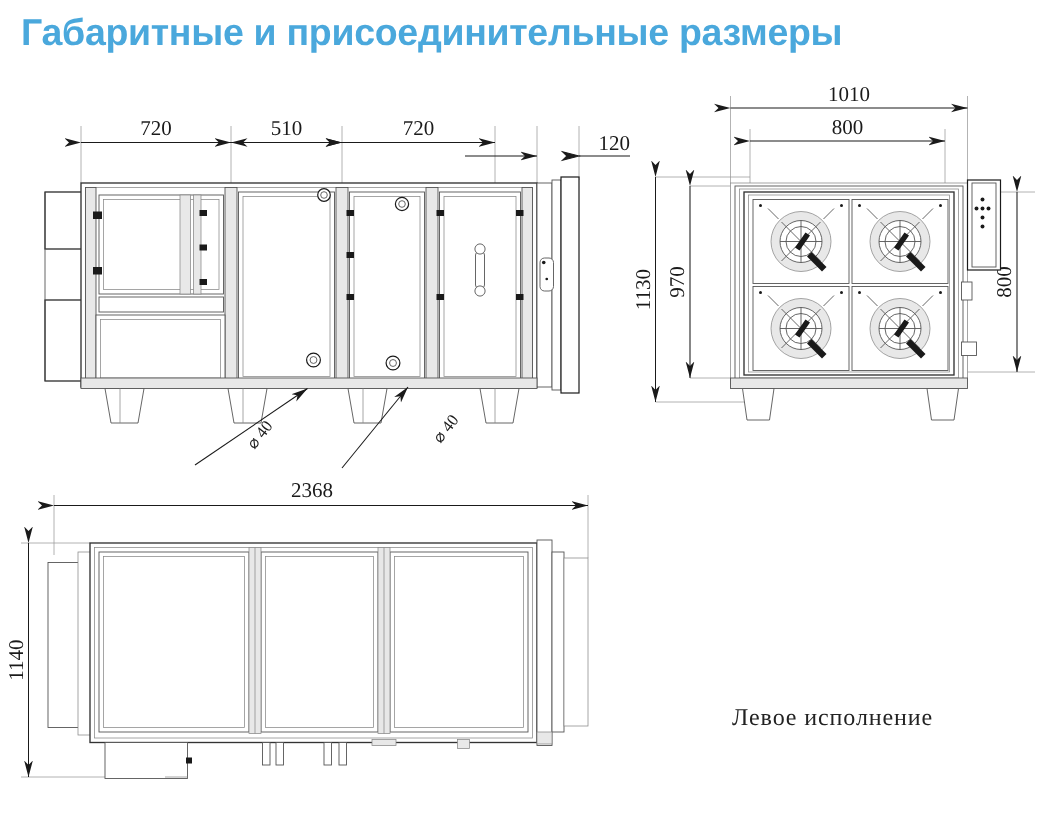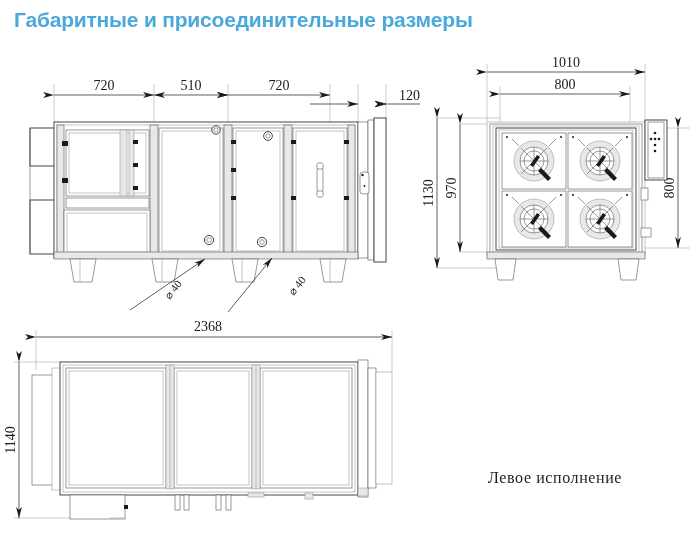--- a/index.html
+++ b/index.html
@@ -2,21 +2,21 @@
 <html><head>
 <meta charset="utf-8">
 <style>
   html,body{margin:0;padding:0;background:#ffffff;}
   body{width:700px;height:554px;position:relative;overflow:hidden;
        font-family:"Liberation Sans",sans-serif;color:#000;}
   #page{position:absolute;left:0;top:0;width:700px;height:554px;}
   #title{
     position:absolute;left:14px;top:8px;
     font-family:"Liberation Sans",sans-serif;
-    font-weight:bold;font-size:21px;letter-spacing:-0.2px;
+    font-weight:bold;font-size:25px;letter-spacing:-0.2px;
     color:#4aa8dc;white-space:nowrap;
   }
   svg.draw{position:absolute;left:0;top:0;width:700px;height:554px;}
   .dimtext{font-family:"Liberation Serif",serif;font-size:14px;fill:#1a1a1a;}
   .dimtext-sm{font-family:"Liberation Serif",serif;font-size:11px;fill:#1a1a1a;}
   .notetext{font-family:"Liberation Serif",serif;font-size:16px;fill:#222;letter-spacing:0.6px;}
   .ln{stroke:#1a1a1a;stroke-width:0.8;fill:none;}
   .ln-thin{stroke:#555;stroke-width:0.6;fill:none;}
   .ln-vthin{stroke:#888;stroke-width:0.5;fill:none;}
   .ln-body{stroke:#333;stroke-width:0.9;fill:none;}

